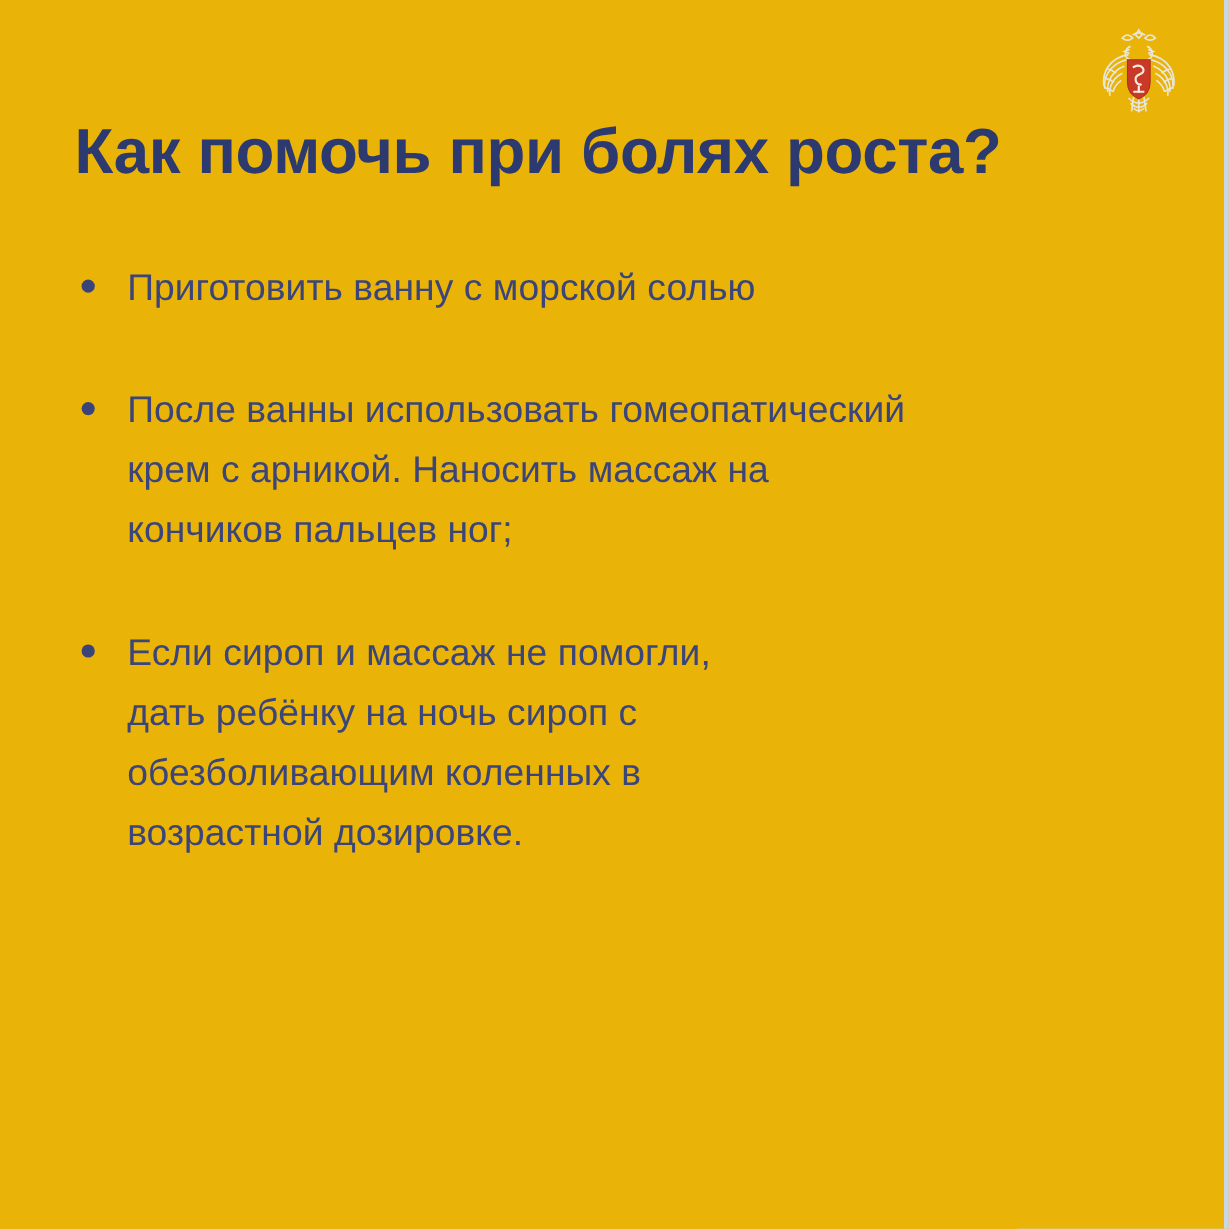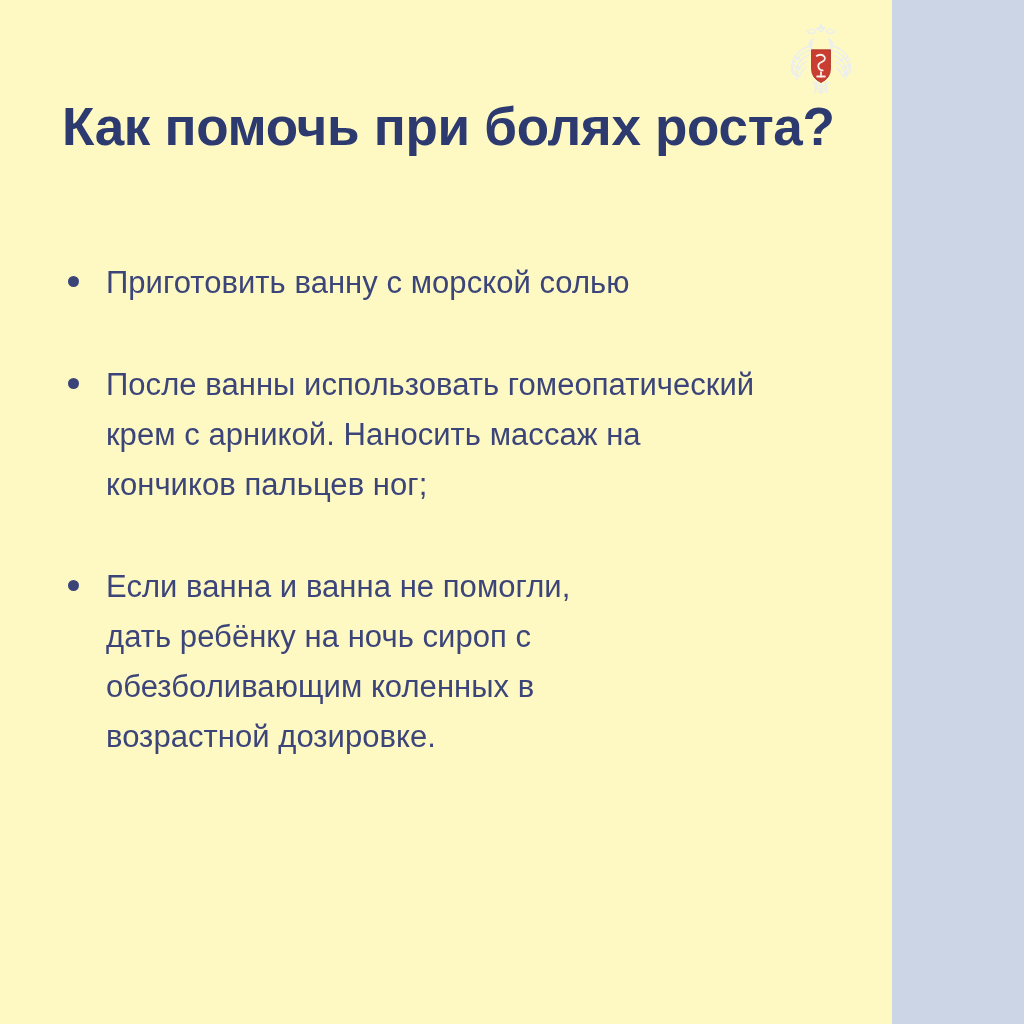--- a/index.html
+++ b/index.html
@@ -9,23 +9,23 @@
   body {
     width: 1024px;
     height: 1024px;
     overflow: hidden;
     font-family: "Liberation Sans", sans-serif;
     background: #ccd5e6;
   }
 
   .slide {
     position: relative;
-    width: 892px;
+    width: 1020px;
     height: 1024px;
-    background: #fef9c3;
+    background: #eab308;
     box-sizing: border-box;
   }
 
   
   .emblem {
     position: absolute;
     top: 18px;
     right: 28px;
     width: 86px;
     height: 86px;
@@ -46,21 +46,20 @@
     color: #2c3a70;
     white-space: nowrap;
   }
 
   
   .bullet-list {
     position: absolute;
     left: 62px;
     top: 215px;
     width: 900px;
-    margin-top: 43px;
   }
   .bullet-item {
     position: relative;
     padding-left: 44px;
     margin-bottom: 52px;
   }
   .bullet-item:last-child { margin-bottom: 0; }
 
   .bullet-dot {
     position: absolute;
@@ -154,21 +153,21 @@
       <div class="bullet-lines">
         <span class="bullet-line">После ванны использовать гомеопатический</span>
         <span class="bullet-line">крем с арникой. Наносить массаж на</span>
         <span class="bullet-line">кончиков пальцев ног;</span>
       </div>
     </div>
 
     <div class="bullet-item">
       <span class="bullet-dot"></span>
       <div class="bullet-lines">
-        <span class="bullet-line">Если ванна и ванна не помогли,</span>
+        <span class="bullet-line">Если сироп и массаж не помогли,</span>
         <span class="bullet-line">дать ребёнку на ночь сироп с</span>
         <span class="bullet-line">обезболивающим коленных в</span>
         <span class="bullet-line">возрастной дозировке.</span>
       </div>
     </div>
 
   </div>
 </div>
 
 </body></html>

